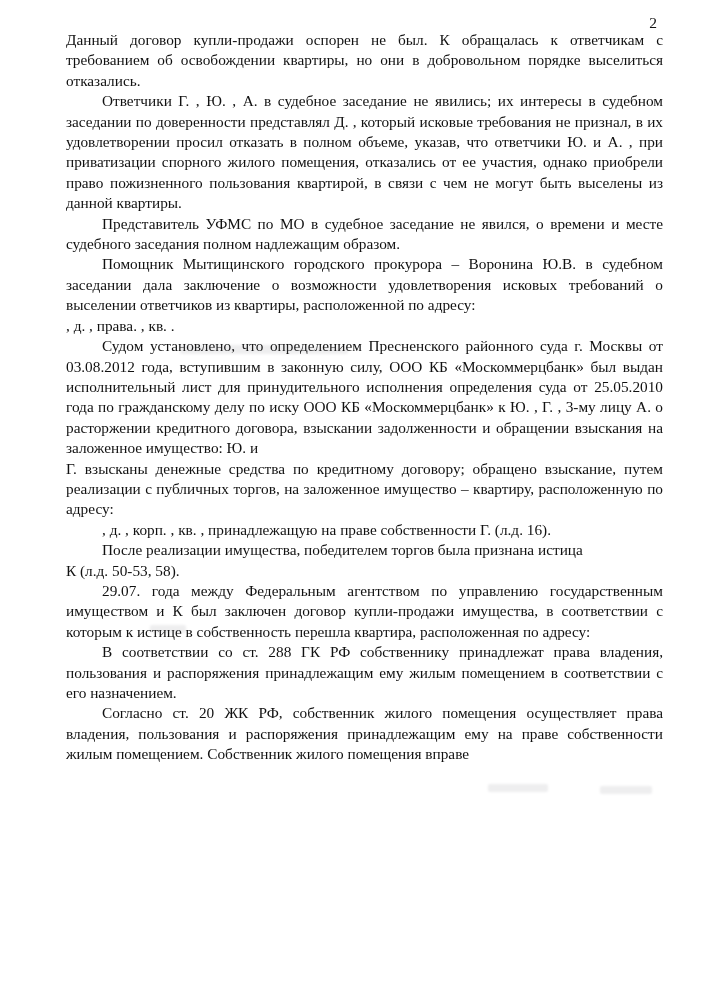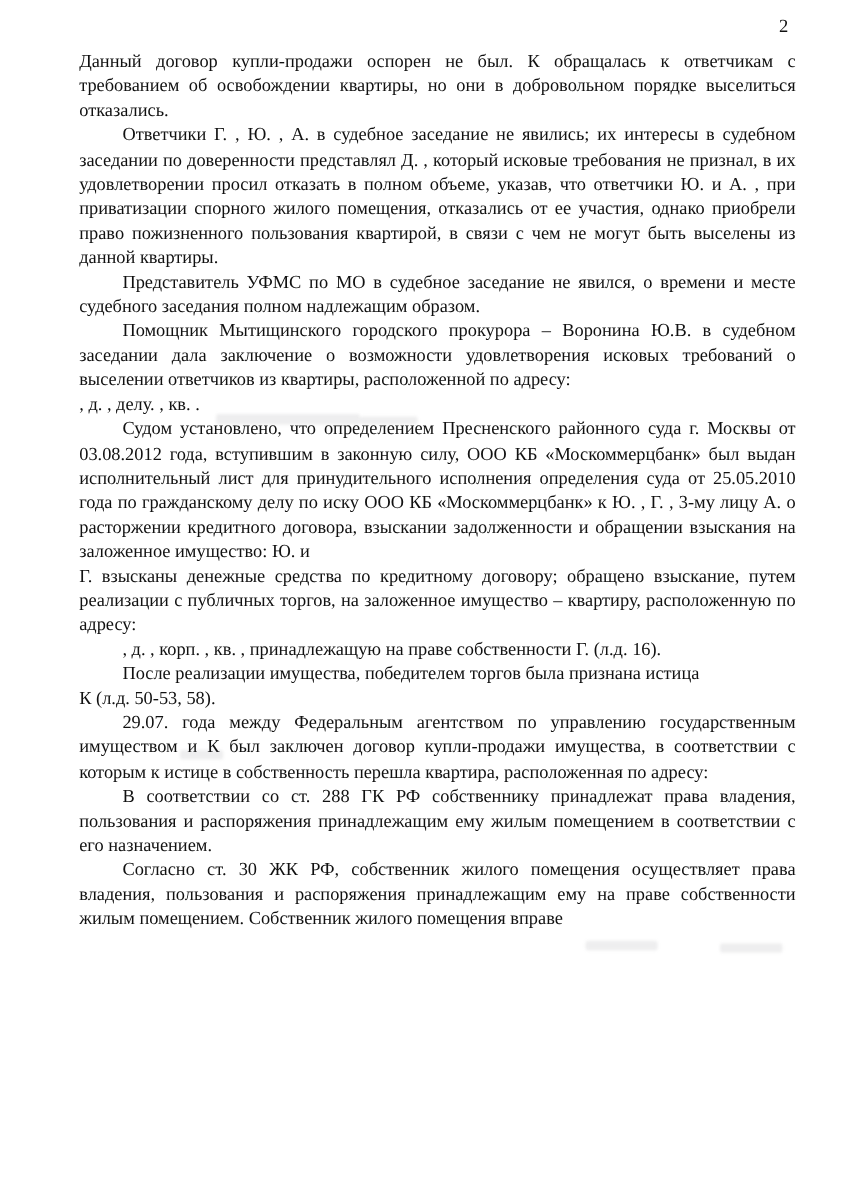--- a/index.html
+++ b/index.html
@@ -24,21 +24,21 @@
   }
   .page-number {
     position: absolute;
     top: 14px;
     right: 48px;
     font-size: 15.5px;
     font-family: "Liberation Serif", serif;
     color: #111;
   }
   .body-text {
-    margin-top: 24px;
+    margin-top: 12px;
     font-size: 15.3px;
     line-height: 1.335;
     text-align: justify;
     color: #111;
   }
   .para {
     margin: 0;
     text-indent: 36px;
     text-align: justify;
   }
@@ -64,29 +64,29 @@
 
 <div class="page">
 
   <div class="page-number">2</div>
 
   <div class="body-text">
     <p class="para noindent">Данный договор купли-продажи оспорен не был. К                 обращалась к ответчикам с требованием об освобождении квартиры, но они в добровольном порядке выселиться отказались.</p>
     <p class="para">Ответчики         Г.  ,          Ю.  ,          А.   в судебное заседание не явились; их интересы в судебном заседании по доверенности представлял            Д.  , который исковые требования не признал, в их удовлетворении просил отказать в полном объеме, указав, что ответчики          Ю.      и            А.  , при приватизации спорного жилого помещения, отказались от ее участия, однако приобрели право пожизненного пользования квартирой, в связи с чем не могут быть выселены из данной квартиры.</p>
     <p class="para">Представитель УФМС по МО в судебное заседание не явился, о времени и месте судебного заседания полном надлежащим образом.</p>
     <p class="para">Помощник Мытищинского городского прокурора – Воронина Ю.В. в судебном заседании дала заключение о возможности удовлетворения исковых требований о выселении ответчиков из квартиры, расположенной по адресу:</p>
-    <p class="para noindent">                                               , д.    , делу.  , кв.   .</p>
+    <p class="para noindent">                                               , д.    , права.  , кв.   .</p>
     <p class="para">Судом установлено, что определением Пресненского районного суда г. Москвы  от  03.08.2012 года, вступившим в законную силу, ООО КБ «Москоммерцбанк» был выдан исполнительный лист для принудительного исполнения определения суда от 25.05.2010 года по гражданскому делу по иску ООО КБ  «Москоммерцбанк» к              Ю.  ,                Г.  , 3-му лицу            А.    о расторжении кредитного договора, взыскании задолженности и обращении взыскания на заложенное имущество:                        Ю.      и</p>
     <p class="para noindent">Г.   взысканы  денежные  средства  по  кредитному  договору;  обращено взыскание, путем реализации с публичных торгов, на заложенное имущество – квартиру, расположенную по адресу:</p>
     <p class="para">        , д.      , корп.  , кв.     , принадлежащую на праве собственности       Г.    (л.д. 16).</p>
     <p class="para">После реализации имущества, победителем торгов была признана истица</p>
     <p class="para noindent">К                   (л.д. 50-53, 58).</p>
     <p class="para">29.07.       года между Федеральным агентством по управлению государственным имуществом и К                    был заключен договор купли-продажи имущества, в соответствии с которым к истице в собственность перешла квартира, расположенная по адресу:</p>
     <p class="para">В соответствии со ст. 288 ГК РФ собственнику принадлежат права владения, пользования и распоряжения принадлежащим ему жилым помещением в соответствии с его назначением.</p>
-    <p class="para">Согласно ст. 30 ЖК РФ, собственник жилого помещения осуществляет права владения, пользования и распоряжения принадлежащим ему на праве собственности жилым помещением. Собственник жилого помещения вправе</p>
+    <p class="para">Согласно ст. 20 ЖК РФ, собственник жилого помещения осуществляет права владения, пользования и распоряжения принадлежащим ему на праве собственности жилым помещением. Собственник жилого помещения вправе</p>
   </div>
 
   <div class="smudge s1"></div>
   <div class="smudge s2"></div>
   <div class="smudge s3"></div>
   <div class="smudge s4"></div>
   <div class="smudge s5"></div>
 
 </div>
 

